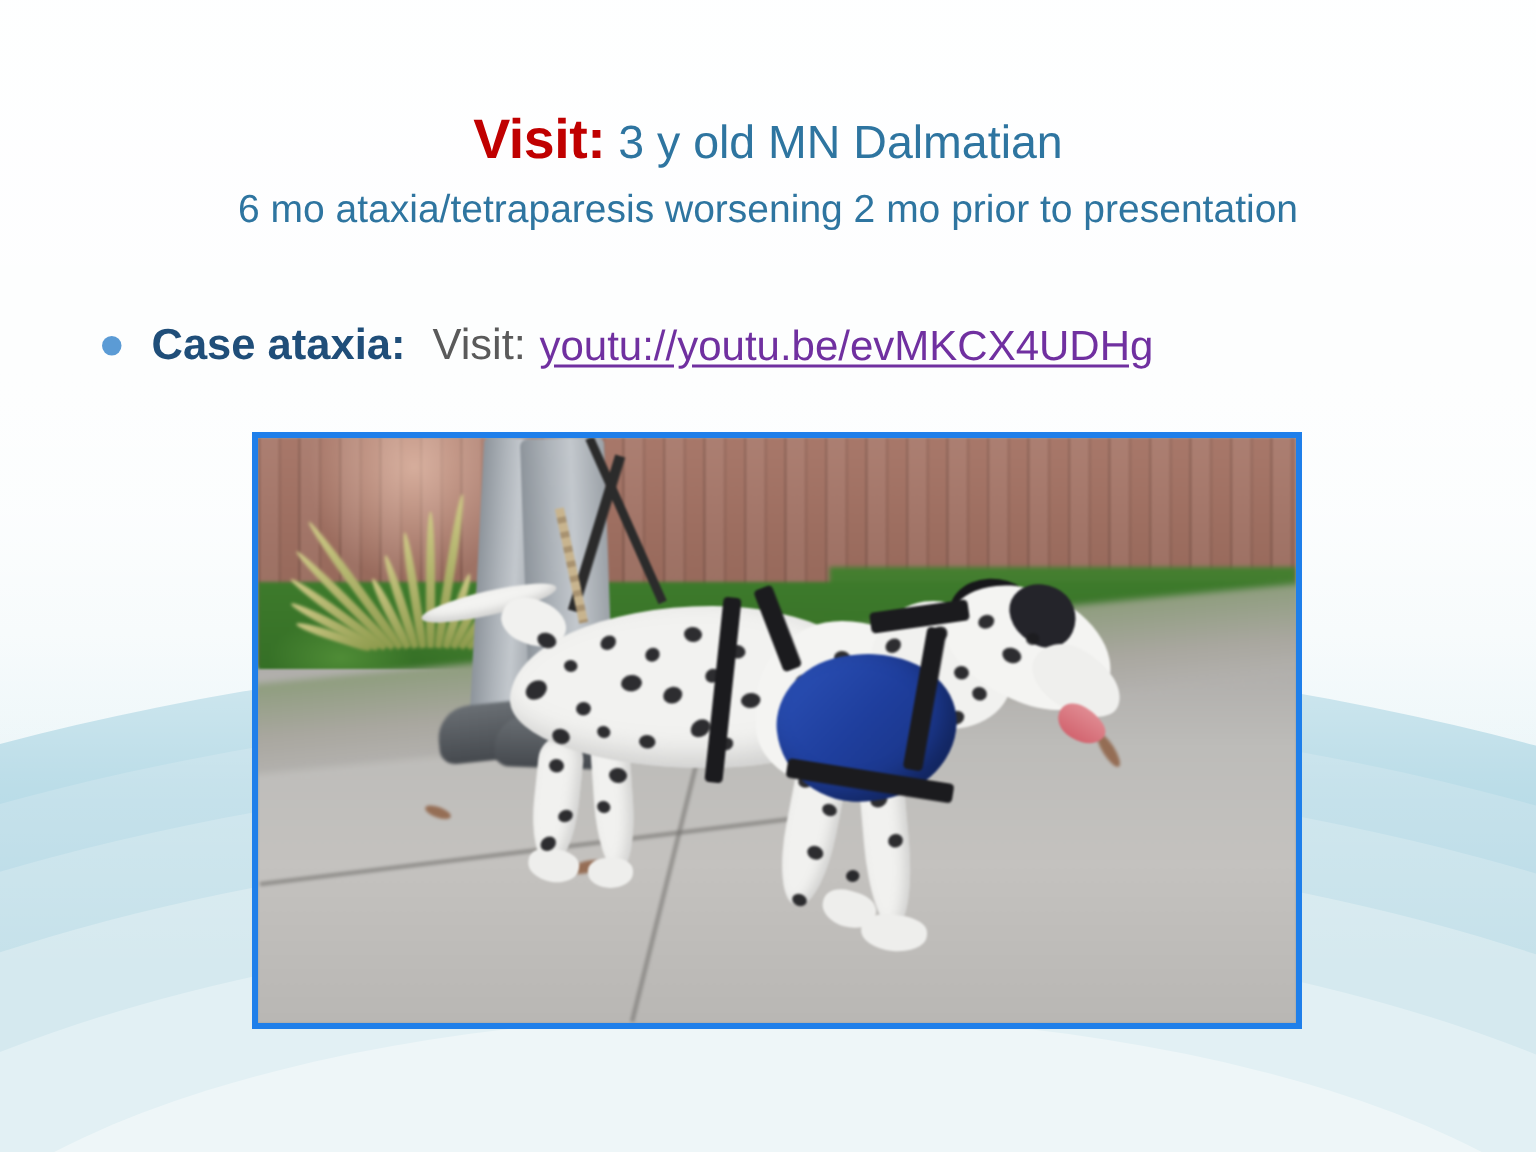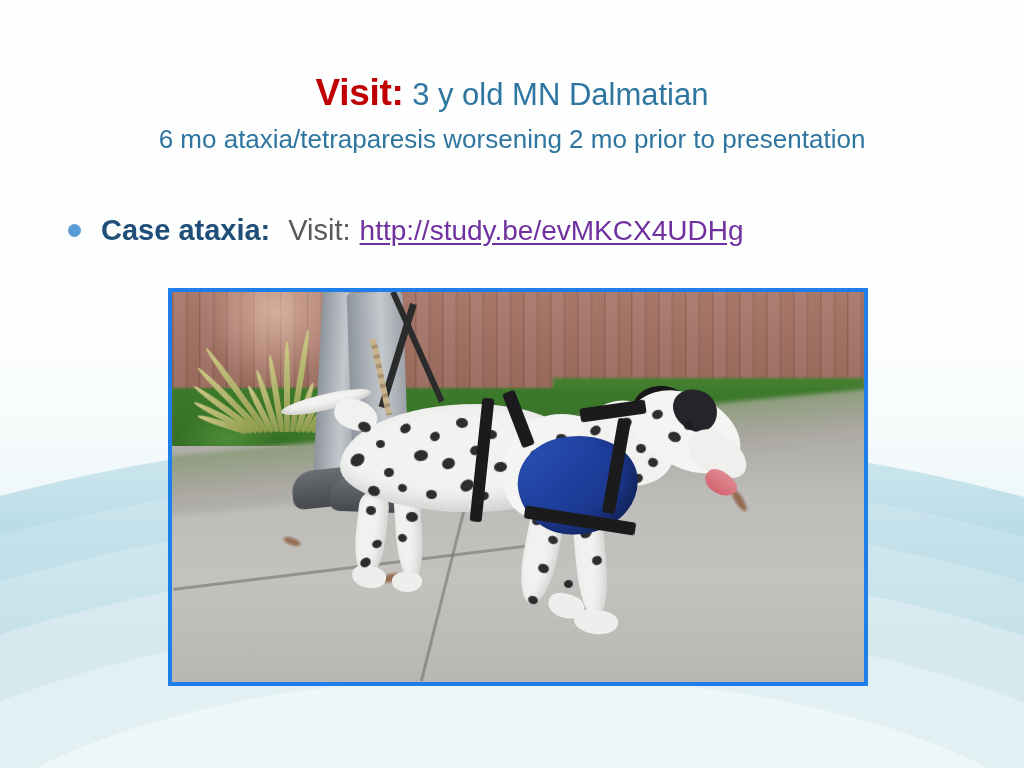--- a/index.html
+++ b/index.html
@@ -352,21 +352,21 @@
 
   <div class="title-block">
     <div class="title-line1"><span class="title-name">Visit:</span><span class="title-desc"> 3 y old MN Dalmatian</span></div>
     <div class="title-line2">6 mo ataxia/tetraparesis worsening 2 mo prior to presentation</div>
   </div>
 
   <div class="body-row">
     <span class="bullet-dot"></span>
     <span class="lbl-case">Case ataxia:</span>
     <span class="lbl-visit">Visit:</span>
-    <a class="the-link" href="#">http://study.be/evMKCX4UDHg</a>
+    <a class="the-link" href="#">youtu://youtu.be/evMKCX4UDHg</a>
   </div>
 
   <div class="photo-frame">
     <div class="photo photo-blur">
 
       <div class="fence">
         <div class="fence-light"></div>
       </div>
 
       <div class="hedge-right-extra"></div>

